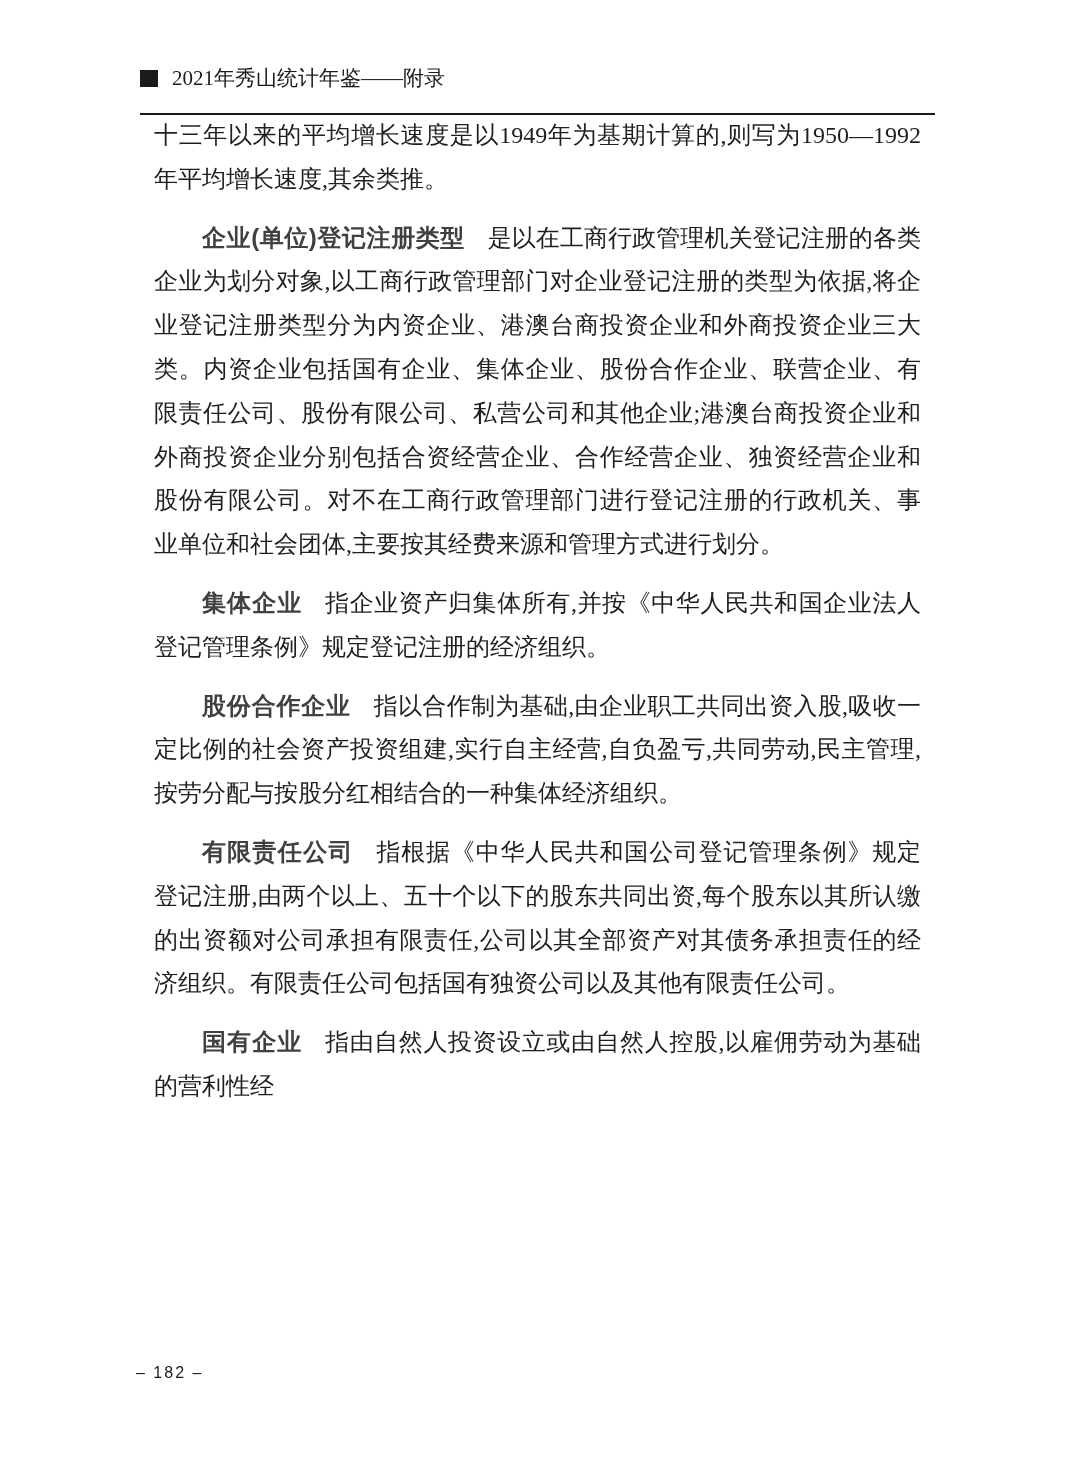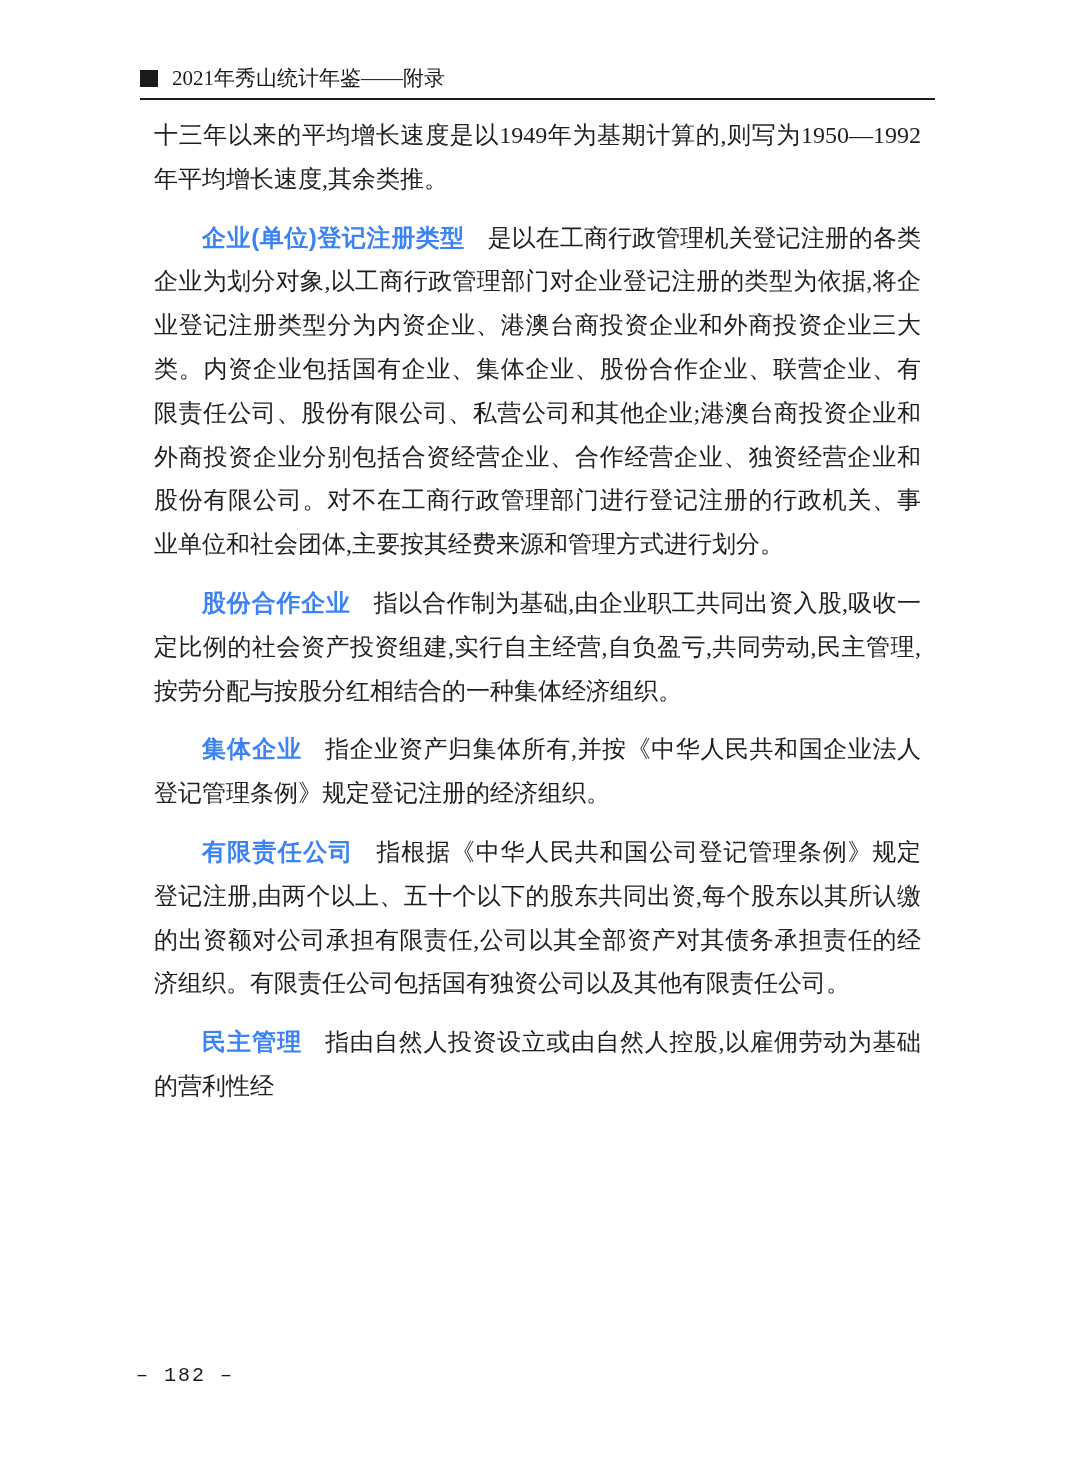--- a/index.html
+++ b/index.html
@@ -18,21 +18,21 @@
   }
   
   .running-header {
     position: absolute;
     top: 68px;
     left: 140px;
     width: 795px;
     display: flex;
     align-items: center;
     gap: 14px;
-    padding-bottom: 9px;
+    padding-bottom: 24px;
     border-bottom: 2px solid #1a1a1a;
     font-family: "Liberation Serif", serif;
     font-size: 21px;
     line-height: 1;
     color: #1a1a1a;
     white-space: nowrap;
   }
   .hdr-square {
     display: inline-block;
     width: 18px;
@@ -55,31 +55,31 @@
   .para {
     margin: 14px;
     text-indent: 2em;
   }
   .para.no-indent {
     text-indent: 0;
   }
   .term {
     font-family: "Liberation Sans", sans-serif;
     font-weight: 700;
-    color: #3b82f6;
+    color: #404040;
     margin-right: 0.95em;
     letter-spacing: 0.5px;
   }
   
   .page-footer {
     position: absolute;
     top: 1364px;
     left: 136px;
-    font-family: Liberation Mono, monospace;
-    font-size: 20px;
+    font-family: Liberation Sans, sans-serif;
+    font-size: 16px;
     letter-spacing: 2px;
     color: #1a1a1a;
   }
 </style>
 </head>
 <body>
 
 <div class="page">
 
   <header class="running-header">
@@ -87,27 +87,27 @@
     <span class="hdr-title">2021年秀山统计年鉴——附录</span>
   </header>
 
   <main class="body-text">
 
     <p class="para no-indent"><span>十三年以来的平均增长速度是以1949年为基期计算的,则写为1950—1992年平均增长速度,其余类推。</span></p>
 
     <p class="para"><span class="term">企业(单位)登记注册类型</span><span>是以在工商行政管理机关登记注册的各类企业为划分对象,以工商行政管理部门对企业登记注册的类型为依据,将企业登记注册类型分为内资企业、港澳台商投资企业和外商投资企业三大类。内资企业包括国有企业、集体企业、股份合作企业、联营企业、有限责任公司、股份有限公司、私营公司和其他企业;港澳台商投资企业和外商投资企业分别包括合资经营企业、合作经营企业、独资经营企业和股份有限公司。对不在工商行政管理部门进行登记注册的行政机关、事业单位和社会团体,主要按其经费来源和管理方式进行划分。</span></p>
 
 
+    <p class="para"><span class="term">集体企业</span><span>指企业资产归集体所有,并按《中华人民共和国企业法人登记管理条例》规定登记注册的经济组织。</span></p>
+
     <p class="para"><span class="term">股份合作企业</span><span>指以合作制为基础,由企业职工共同出资入股,吸收一定比例的社会资产投资组建,实行自主经营,自负盈亏,共同劳动,民主管理,按劳分配与按股分红相结合的一种集体经济组织。</span></p>
-
-    <p class="para"><span class="term">集体企业</span><span>指企业资产归集体所有,并按《中华人民共和国企业法人登记管理条例》规定登记注册的经济组织。</span></p>
 
 
     <p class="para"><span class="term">有限责任公司</span><span>指根据《中华人民共和国公司登记管理条例》规定登记注册,由两个以上、五十个以下的股东共同出资,每个股东以其所认缴的出资额对公司承担有限责任,公司以其全部资产对其债务承担责任的经济组织。有限责任公司包括国有独资公司以及其他有限责任公司。</span></p>
 
 
-    <p class="para"><span class="term">民主管理</span><span>指由自然人投资设立或由自然人控股,以雇佣劳动为基础的营利性经</span></p>
+    <p class="para"><span class="term">国有企业</span><span>指由自然人投资设立或由自然人控股,以雇佣劳动为基础的营利性经</span></p>
 
   </main>
 
   <footer class="page-footer">– 182 –</footer>
 
 </div>
 
 </body></html>

